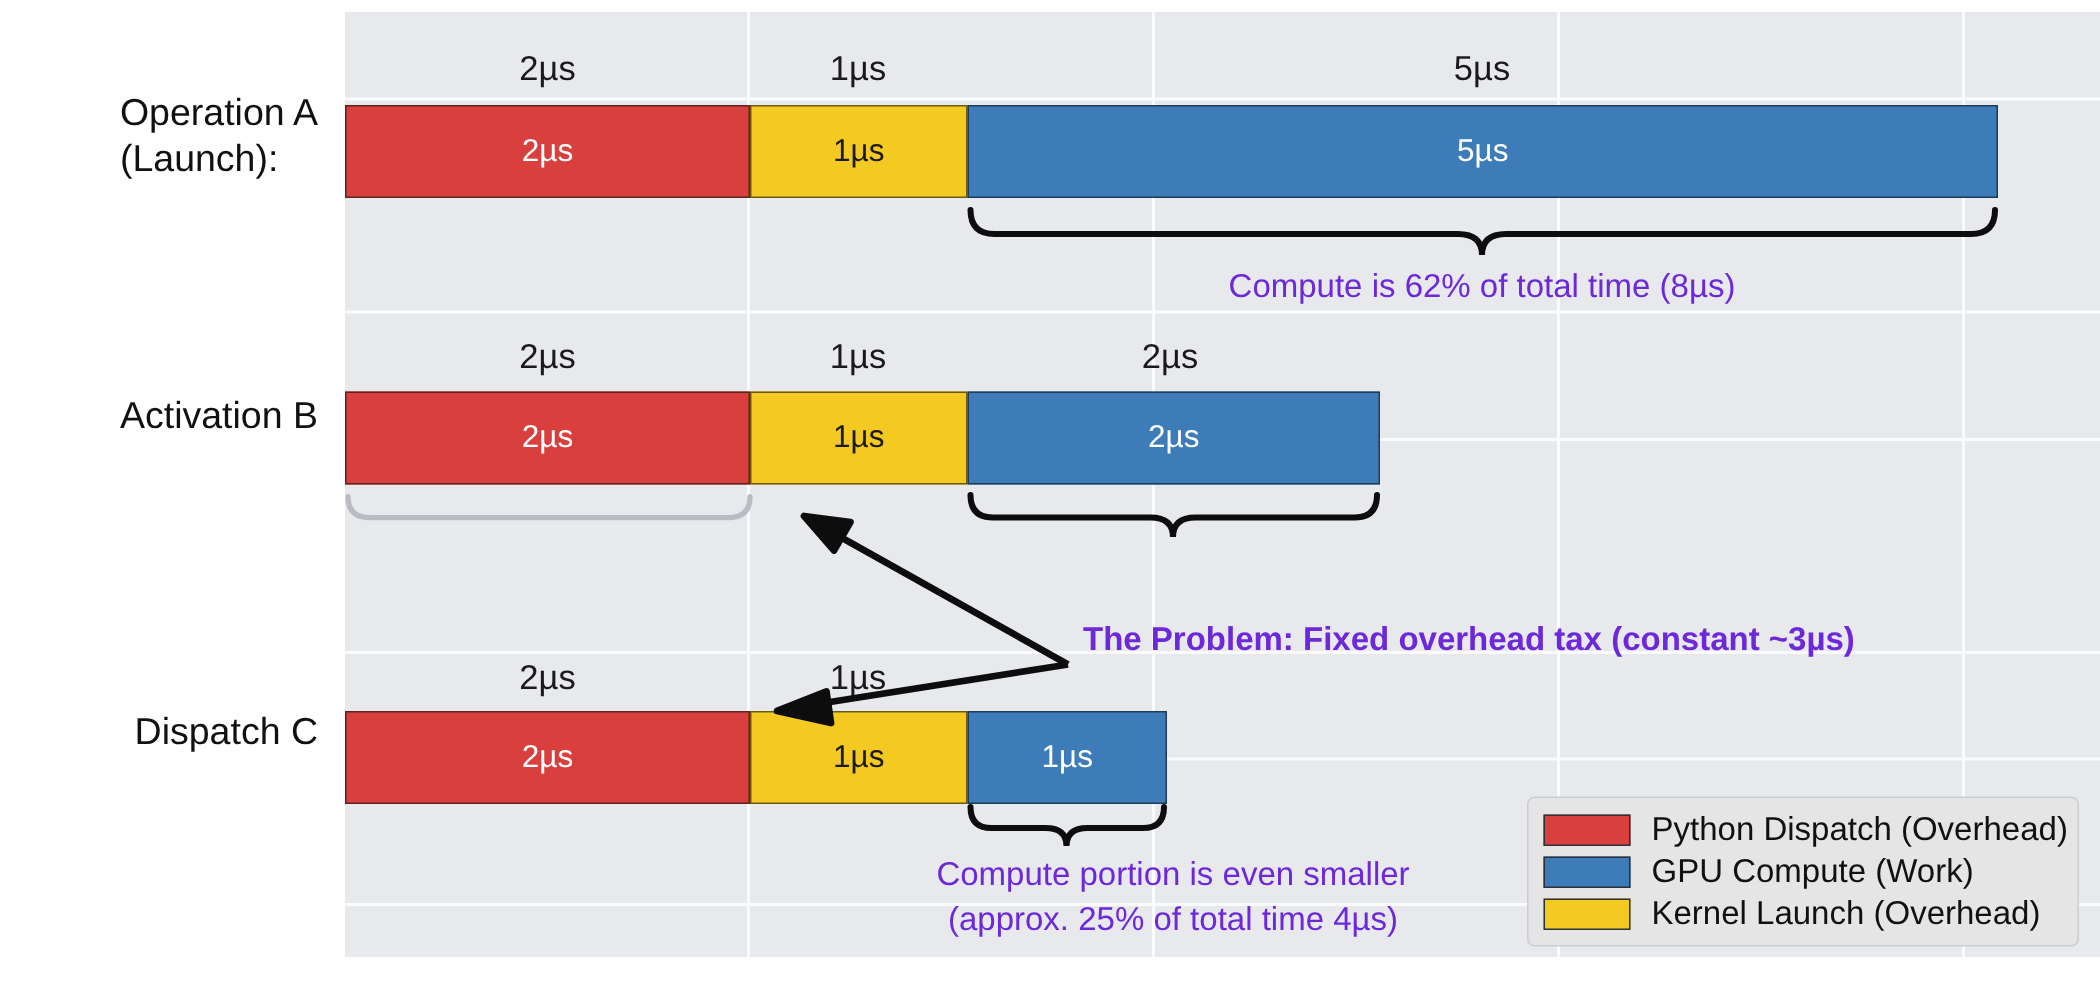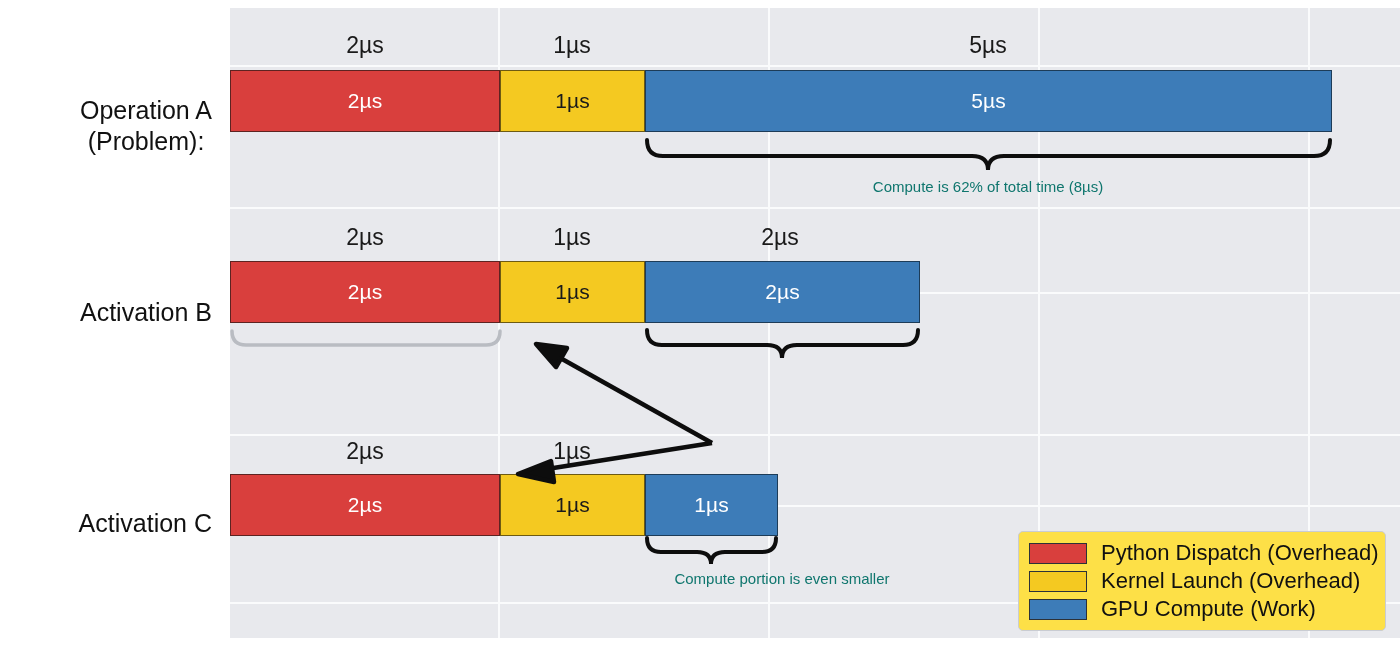--- a/index.html
+++ b/index.html
@@ -5,42 +5,42 @@
   html,body{margin:0;padding:0;background:#ffffff;}
   body{width:1400px;height:658px;font-family:"Liberation Sans",sans-serif;overflow:hidden;}
   #stage{position:relative;width:1400px;height:658px;background:#ffffff;}
 
   
   #plot{position:absolute;left:230px;top:8px;width:1170px;height:630px;background:#e8e9ed;overflow:hidden;}
   .vgrid{position:absolute;top:0;bottom:0;width:2px;background:#fafbfc;}
   .hgrid{position:absolute;left:0;right:0;height:2px;background:#fafbfc;}
 
   
-  .rowlabel{position:absolute;right:1188px;text-align:center;color:#111;
-            font-size:25px;line-height:31px;white-space:nowrap;margin-top:35px;}
+  .rowlabel{position:absolute;right:1188px;text-align:left;color:#111;
+            font-size:25px;line-height:31px;white-space:nowrap;}
 
   
   .bar{position:absolute;height:62px;box-sizing:border-box;border:1.5px solid #2c3138;
        display:flex;align-items:center;justify-content:center;font-size:21px;}
   .bar.red{background:#d93f3d;border-color:#5d2321;color:#ffffff;}
   .bar.yel{background:#f4c921;border-color:#6d5a12;color:#1a1a1a;}
   .bar.blu{background:#3d7cb8;border-color:#1d3c58;color:#ffffff;}
 
   .toplabel{position:absolute;font-size:23px;color:#1a1a1a;text-align:center;
             transform:translateX(-50%);white-space:nowrap;}
 
-  .anno{position:absolute;font-size:15px;color:#0f766e;white-space:nowrap;}
+  .anno{position:absolute;font-size:22px;color:#6d28d9;white-space:nowrap;}
   .anno.bold{font-weight:bold;line-height:30px;}
   .anno.ctr{text-align:center;transform:translateX(-50%);}
 
   svg.overlay{position:absolute;left:0;top:0;width:1400px;height:658px;pointer-events:none;}
 
   
   #legend{position:absolute;left:1018px;top:531px;width:368px;height:100px;
-          background:#fde047;border:1px solid #c9ccd2;border-radius:5px;
+          background:#e5e5e5;border:1px solid #c9ccd2;border-radius:5px;
           box-sizing:border-box;padding:7px 10px;}
   .legrow{display:flex;align-items:center;height:28px;}
   .swatch{width:56px;height:19px;border:1.5px solid #2c3138;margin-right:14px;flex:0 0 auto;}
   .legtext{font-size:22px;color:#111;white-space:nowrap;}
 </style>
 </head>
 <body>
 
 <div id="stage">
 
@@ -52,56 +52,58 @@
     <div class="hgrid" style="top:57px"></div>
     <div class="hgrid" style="top:199px"></div>
     <div class="hgrid" style="top:284px"></div>
     <div class="hgrid" style="top:426px"></div>
     <div class="hgrid" style="top:497px"></div>
     <div class="hgrid" style="top:594px"></div>
   </div>
 
   <div class="rowlabel" style="top:60px">
     <div>Operation A</div>
-    <div>(Problem):</div>
+    <div>(Launch):</div>
   </div>
   <div class="rowlabel" style="top:262px">
     <div>Activation B</div>
   </div>
   <div class="rowlabel" style="top:473px">
-    <div>Activation C</div>
+    <div>Dispatch C</div>
   </div>
 
   <div class="toplabel" style="left:365px;top:32px">2µs</div>
   <div class="toplabel" style="left:572px;top:32px">1µs</div>
   <div class="toplabel" style="left:988px;top:32px">5µs</div>
 
   <div class="bar red" style="left:230px;top:70px;width:270px">2µs</div>
   <div class="bar yel" style="left:500px;top:70px;width:145px">1µs</div>
   <div class="bar blu" style="left:645px;top:70px;width:687px">5µs</div>
   <div class="anno ctr" style="left:988px;top:178px">Compute is 62% of total time (8µs)</div>
 
   <div class="toplabel" style="left:365px;top:224px">2µs</div>
   <div class="toplabel" style="left:572px;top:224px">1µs</div>
   <div class="toplabel" style="left:780px;top:224px">2µs</div>
 
   <div class="bar red" style="left:230px;top:261px;width:270px">2µs</div>
   <div class="bar yel" style="left:500px;top:261px;width:145px">1µs</div>
   <div class="bar blu" style="left:645px;top:261px;width:275px">2µs</div>
 
   <div class="anno bold" style="left:722px;top:411px">
+    <div>The Problem: Fixed overhead tax (constant ~3µs)</div>
   </div>
 
   <div class="toplabel" style="left:365px;top:438px">2µs</div>
   <div class="toplabel" style="left:572px;top:438px">1µs</div>
 
   <div class="bar red" style="left:230px;top:474px;width:270px">2µs</div>
   <div class="bar yel" style="left:500px;top:474px;width:145px">1µs</div>
   <div class="bar blu" style="left:645px;top:474px;width:133px">1µs</div>
   <div class="anno ctr" style="left:782px;top:570px">Compute portion is even smaller</div>
+  <div class="anno ctr" style="left:782px;top:600px">(approx. 25% of total time 4µs)</div>
 
   <svg class="overlay" viewBox="0 0 1400 658">
 
     <g fill="none" stroke="#0d0d0d" stroke-width="4" stroke-linecap="round">
       <path d="M647,140 q0,16 16,16 L972,156 q16,0 16,14 q0,-14 16,-14 L1314,156 q16,0 16,-16"></path>
     </g>
 
     <g fill="none" stroke="#0d0d0d" stroke-width="4" stroke-linecap="round">
       <path d="M647,330 q0,15 15,15 L767,345 q15,0 15,13 q0,-13 15,-13 L903,345 q15,0 15,-15"></path>
     </g>
@@ -121,22 +123,22 @@
       <polygon points="518,474 551,461 554,482"></polygon>
     </g>
   </svg>
 
   <div id="legend">
     <div class="legrow">
       <span class="swatch" style="background:#d93f3d"></span>
       <span class="legtext">Python Dispatch (Overhead)</span>
     </div>
     <div class="legrow">
+      <span class="swatch" style="background:#3d7cb8"></span>
+      <span class="legtext">GPU Compute (Work)</span>
+    </div>
+    <div class="legrow">
       <span class="swatch" style="background:#f4c921"></span>
       <span class="legtext">Kernel Launch (Overhead)</span>
-    </div>
-    <div class="legrow">
-      <span class="swatch" style="background:#3d7cb8"></span>
-      <span class="legtext">GPU Compute (Work)</span>
     </div>
   </div>
 
 </div>
 
 </body></html>

